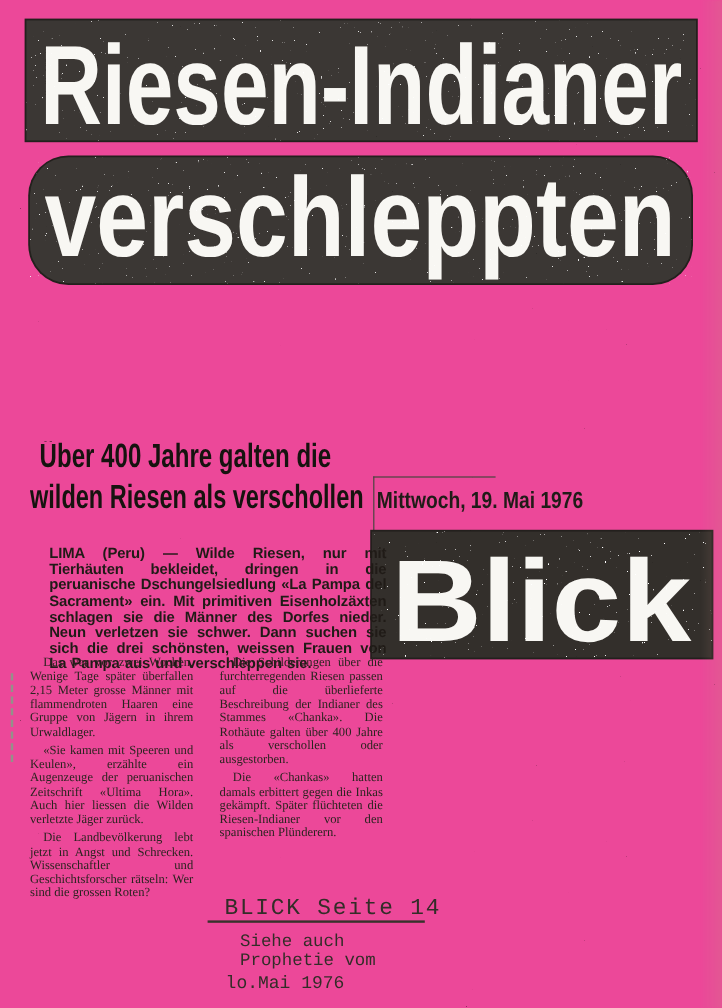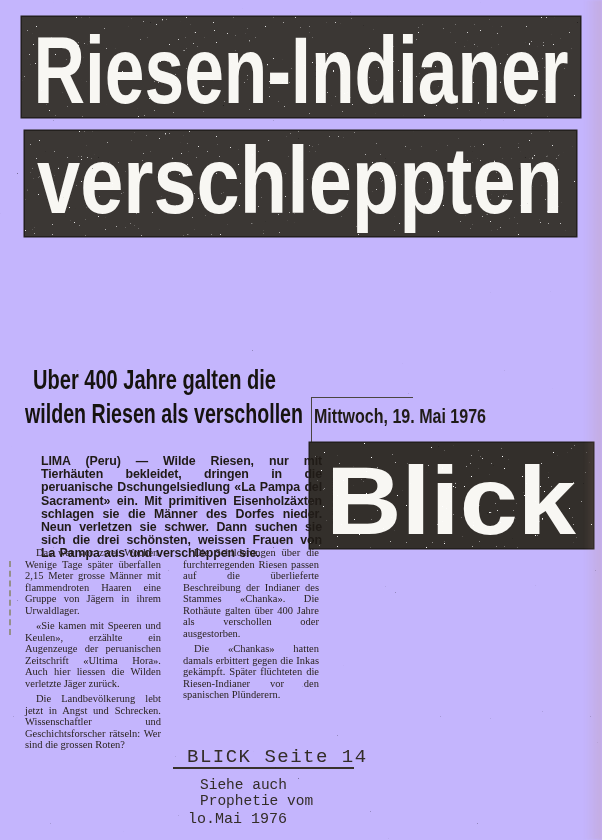--- a/index.html
+++ b/index.html
@@ -1,24 +1,24 @@
 <!DOCTYPE html>
 <html lang="de"><head>
 <meta charset="utf-8">
 <style>
   html,body{margin:0;padding:0;background:#9a9792;}
   .page{
     position:relative;width:602px;height:840px;margin:0 auto;
-    background:#c4b5fd;overflow:hidden;
+    background:#ec4899;overflow:hidden;
     font-family:"Liberation Sans",sans-serif;
   }
   
   .bar{position:absolute;background:#3b3734;box-shadow:0 0 0 1.5px #23201d;}
   .bar-1{left:22px;top:17px;width:558px;height:100px;}
-  .bar-2{left:25px;top:131px;width:551px;height:105px;}
+  .bar-2{left:25px;top:131px;width:551px;height:105px;border-radius:32px;}
   .bar-3{left:25px;top:248px;width:556px;height:105px;}
   .bar svg{position:absolute;left:0;top:0;width:100%;height:100%;display:block;}
   .bar text{font-family:"Liberation Sans",sans-serif;font-weight:bold;fill:#f8f7f3;}
   
   .subhead-svg{position:absolute;left:25px;top:368px;width:280px;height:62px;}
   .subhead-svg text{font-family:"Liberation Sans",sans-serif;font-weight:bold;fill:#16130f;}
   
   .date-svg{position:absolute;left:312px;top:406px;width:178px;height:22px;}
   .date-svg text{font-family:"Liberation Sans",sans-serif;font-weight:bold;fill:#201c18;}
   .date-rule-h{position:absolute;left:311px;top:397px;width:102px;height:1px;background:#4a4540;}

